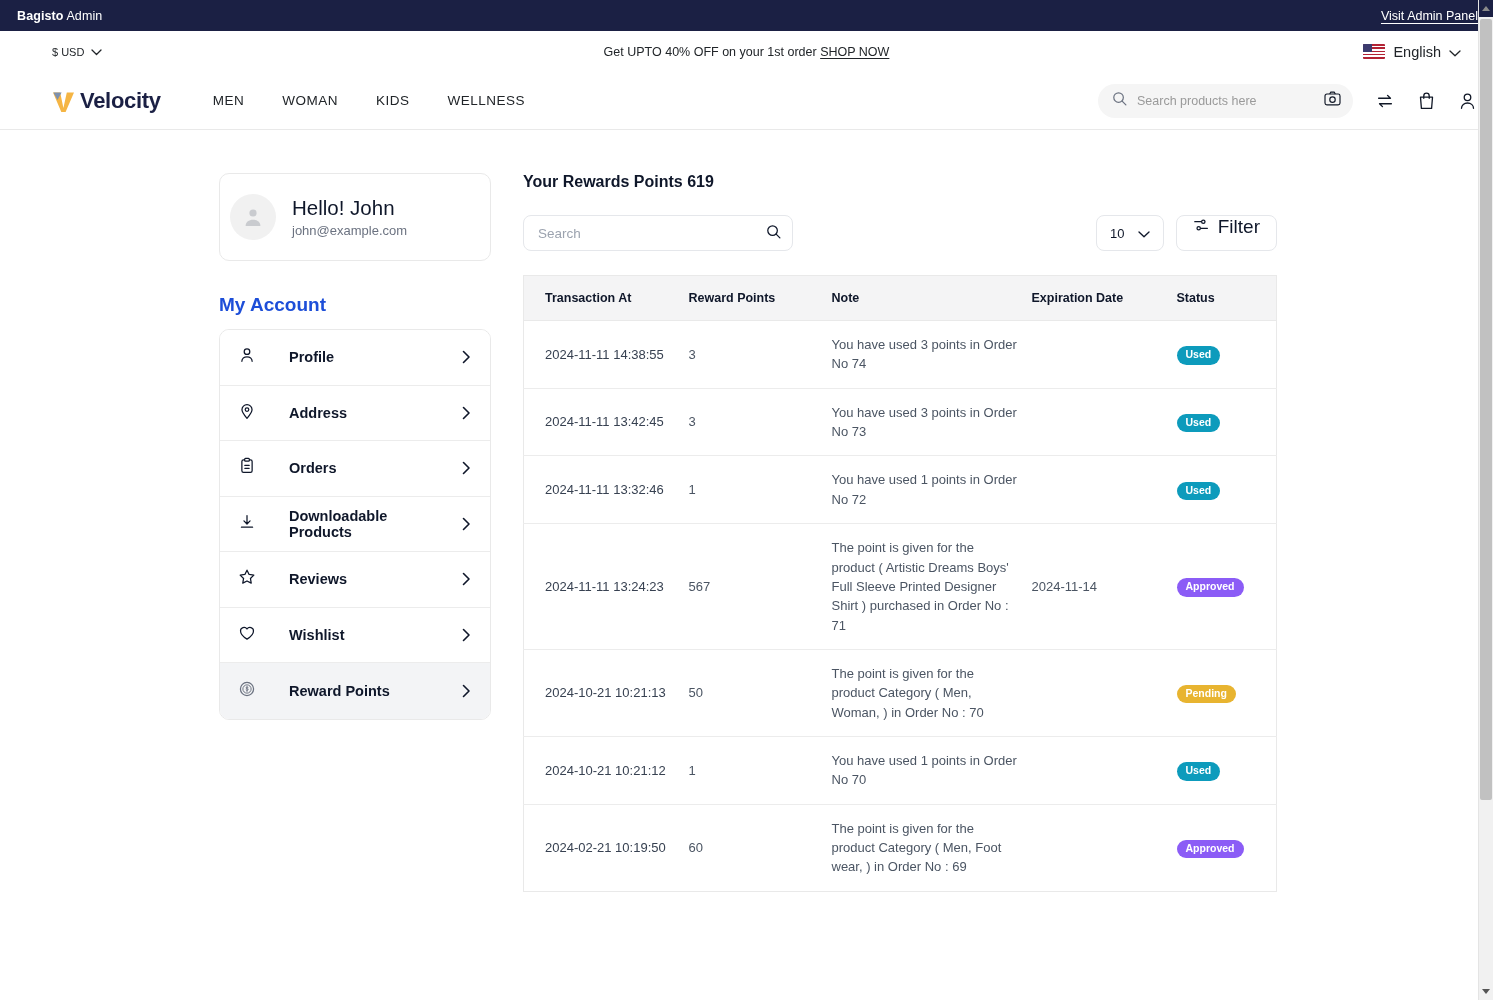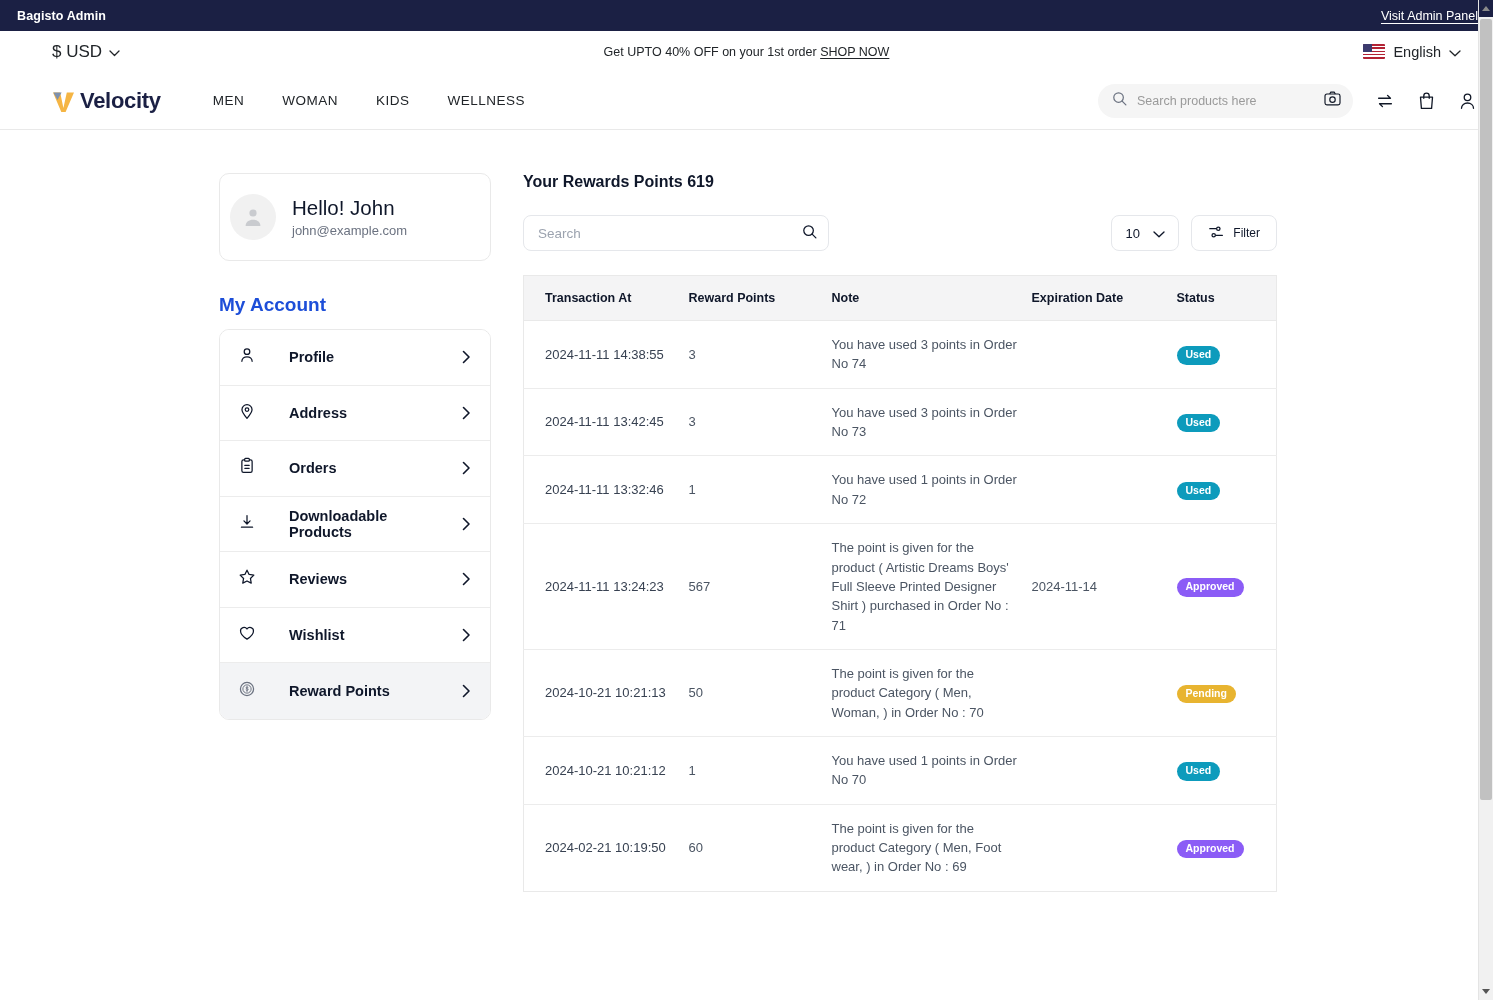--- a/index.html
+++ b/index.html
@@ -13,33 +13,33 @@
   .page { width: 1493px; height: 1000px; overflow: hidden; position: relative; background:#fff; }
 
   
   .admin-bar {
     height: 31px; background: #1b2044; color: #fff;
     display: flex; align-items: center; justify-content: space-between;
     padding: 0 15px 0 17px;
   }
   .admin-brand { font-size: 12.5px; letter-spacing: .1px; }
   .admin-brand b { font-weight: 700; }
-  .admin-brand span { font-weight: 700; }
+  .admin-brand span { font-weight: 400; }
   .admin-link {
     font-size: 12.5px; color: #fff; text-decoration: underline;
     text-underline-offset: 3px; cursor: pointer;
   }
 
   
   .promo-bar {
     height: 41px; background: #fff; display: flex; align-items: center;
     justify-content: space-between; padding: 0 16px 0 52px;
     position: relative;
   }
-  .currency { display: flex; align-items: center; gap: 7px; font-size: 17px; color: #212529; cursor: pointer; }
+  .currency { display: flex; align-items: center; gap: 7px; font-size: 11px; color: #212529; cursor: pointer; }
   .promo-center {
     position: absolute; left: 0; right: 0; text-align: center;
     font-size: 12.5px; color: #212529; pointer-events: none;
   }
   .promo-center a { color: #212529; text-decoration: underline; text-underline-offset: 2px; pointer-events: auto; }
   .lang { display: flex; align-items: center; gap: 8px; font-size: 14.5px; color: #212529; cursor: pointer; padding-right: 16px;}
   .flag { width: 22px; height: 15px; border-radius: 1px; position: relative; overflow: hidden; background:#b22234; display:inline-block; }
   .flag i { position:absolute; left:0; width:100%; height:1.6px; background:#fff; }
   .flag u { position:absolute; left:0; top:0; width:9px; height:8px; background:#3c3b6e; }
 
@@ -91,35 +91,35 @@
   }
   .menu-item:last-child { border-bottom:none; }
   .menu-item.active { background:#f3f4f6; }
   .menu-label { font-size: 14.5px; color:#0f172a; font-weight:700; flex:1; }
   .chev { color:#0f172a; display:flex; }
 
   
   .page-title { font-size: 16px; font-weight:700; color:#0f172a; margin-bottom: 24px; }
   .toolbar { display:flex; align-items:center; margin-bottom: 24px; }
   .tb-search {
-    width: 306px; height: 36px; border:1px solid #e5e7eb; border-radius:8px;
+    width: 270px; height: 36px; border:1px solid #e5e7eb; border-radius:8px;
     display:flex; align-items:center; padding: 0 11px 0 14px; gap:8px; background:#fff;
   }
   .tb-search input { flex:1; border:none; outline:none; font-size:13.5px; color:#0f172a; font-family:inherit; background:transparent; }
   .tb-search input::placeholder { color:#9ca3af; }
   .tb-right { margin-left:auto; display:flex; gap: 12px; }
   .per-page {
     width: 68px; height:36px; border:1px solid #e5e7eb; border-radius:8px;
     display:flex; align-items:center; justify-content:center; gap:13px;
     font-size:13px; color:#0f172a; cursor:pointer; background:#fff;
   }
   .filter-btn {
     height:36px; border:1px solid #e5e7eb; border-radius:8px;
-    display:flex; align-items:center; gap:9px; padding: 0 16px;
-    font-size:12px; color:#0f172a; cursor:pointer; background:#fff;
+    display:flex; gap:9px; padding: 0 16px;
+    font-size:19px; color:#0f172a; cursor:pointer; background:#fff;
   }
 
   table.rewards { width:100%; border-collapse: collapse; border:1px solid #e9e9e9; border-radius:8px; }
   table.rewards thead th {
     background:#f4f4f5; text-align:left; font-size:12.5px; font-weight:700;
     color:#0f172a; padding: 15px 0 15px 0; height:42px;
     border-bottom:1px solid #e9e9e9;
   }
   table.rewards thead th:first-child { padding-left:21px; }
   table.rewards tbody td {

